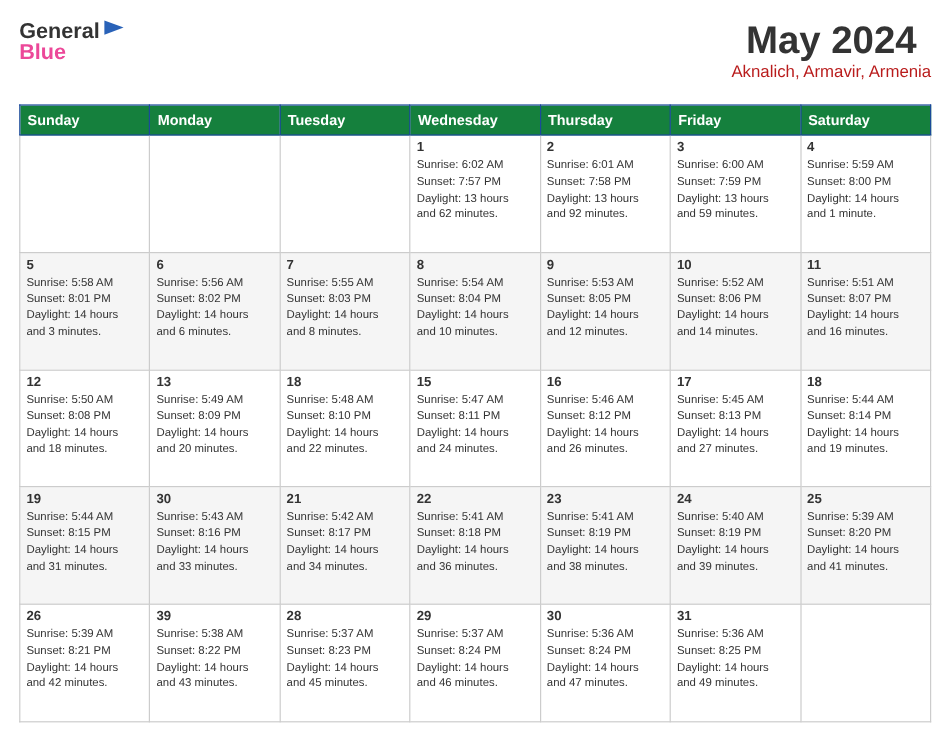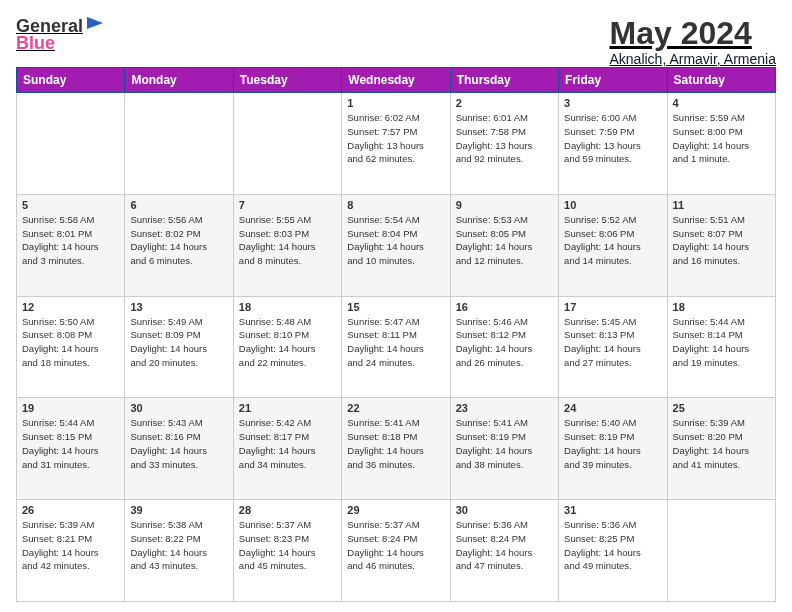--- a/index.html
+++ b/index.html
@@ -14,50 +14,49 @@
       width: 792px;
       height: 612px;
       padding: 16px 16px 10px 16px;
       display: flex;
       flex-direction: column;
     }
     .header {
       display: flex;
       justify-content: space-between;
       align-items: flex-start;
-      margin-bottom: 0;
-      text-decoration: underline;
+      margin-bottom: 20px;
     }
     .logo {
       display: flex;
       align-items: center;
     }
     .logo-general { color: #333; }
     .logo-blue { color: #2962b8; }
     .title-block {
-      text-align: left;
+      text-align: center;
     }
     .calendar-title {
       font-size: 32px;
       font-weight: bold;
       color: #333;
       line-height: 1.1;
     }
     .calendar-subtitle {
       font-size: 14px;
-      color: #0f172a;
+      color: #b91c1c;
     }
     .calendar {
       width: 100%;
       border-collapse: collapse;
       flex: 1;
       table-layout: fixed;
     }
     .calendar th {
-      background-color: #a21caf;
+      background-color: #15803d;
       color: #fff;
       text-align: left;
       padding: 5px 6px;
       font-size: 12px;
       border: 1px solid #1a4a99;
     }
     .calendar td {
       border: 1px solid #ccc;
       vertical-align: top;
       padding: 4px 5px;

